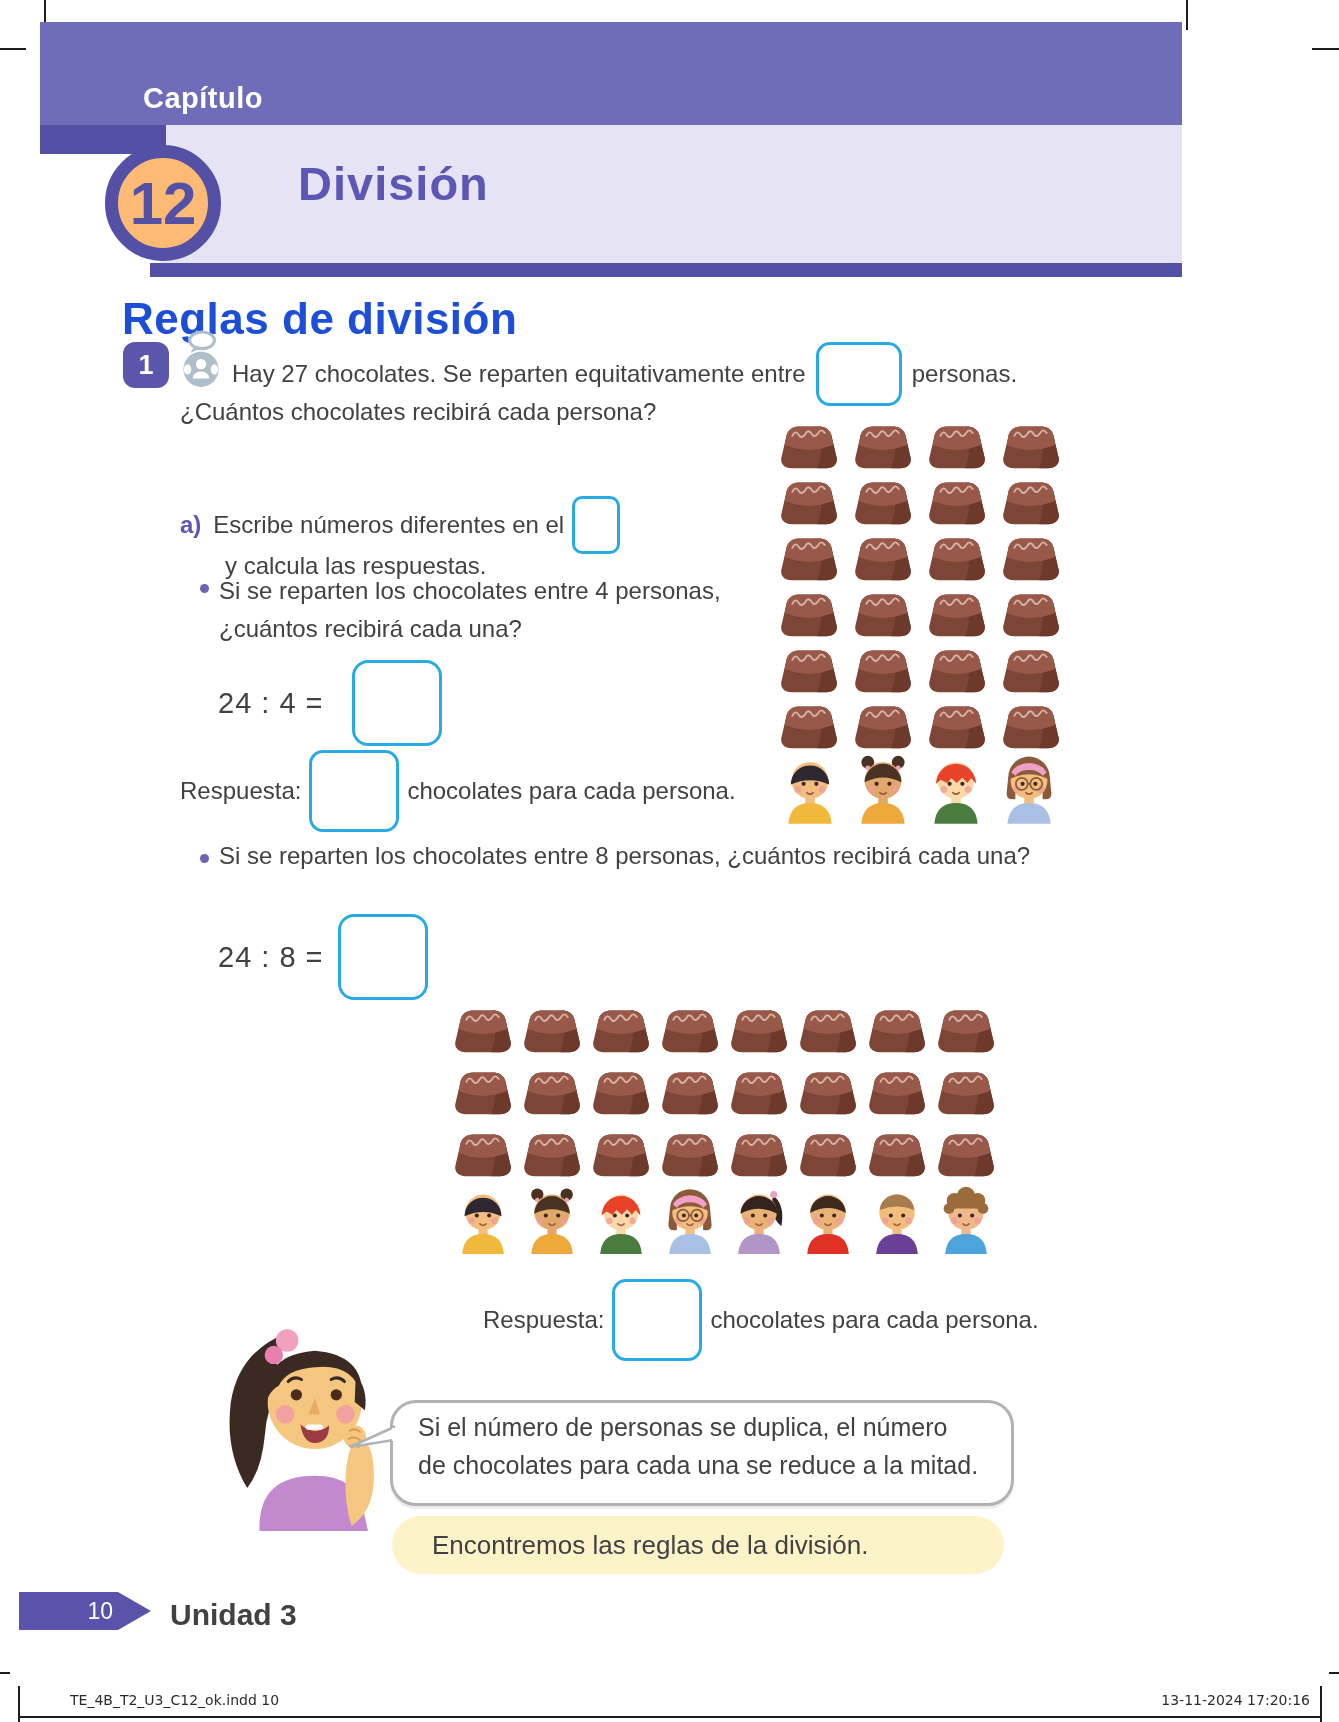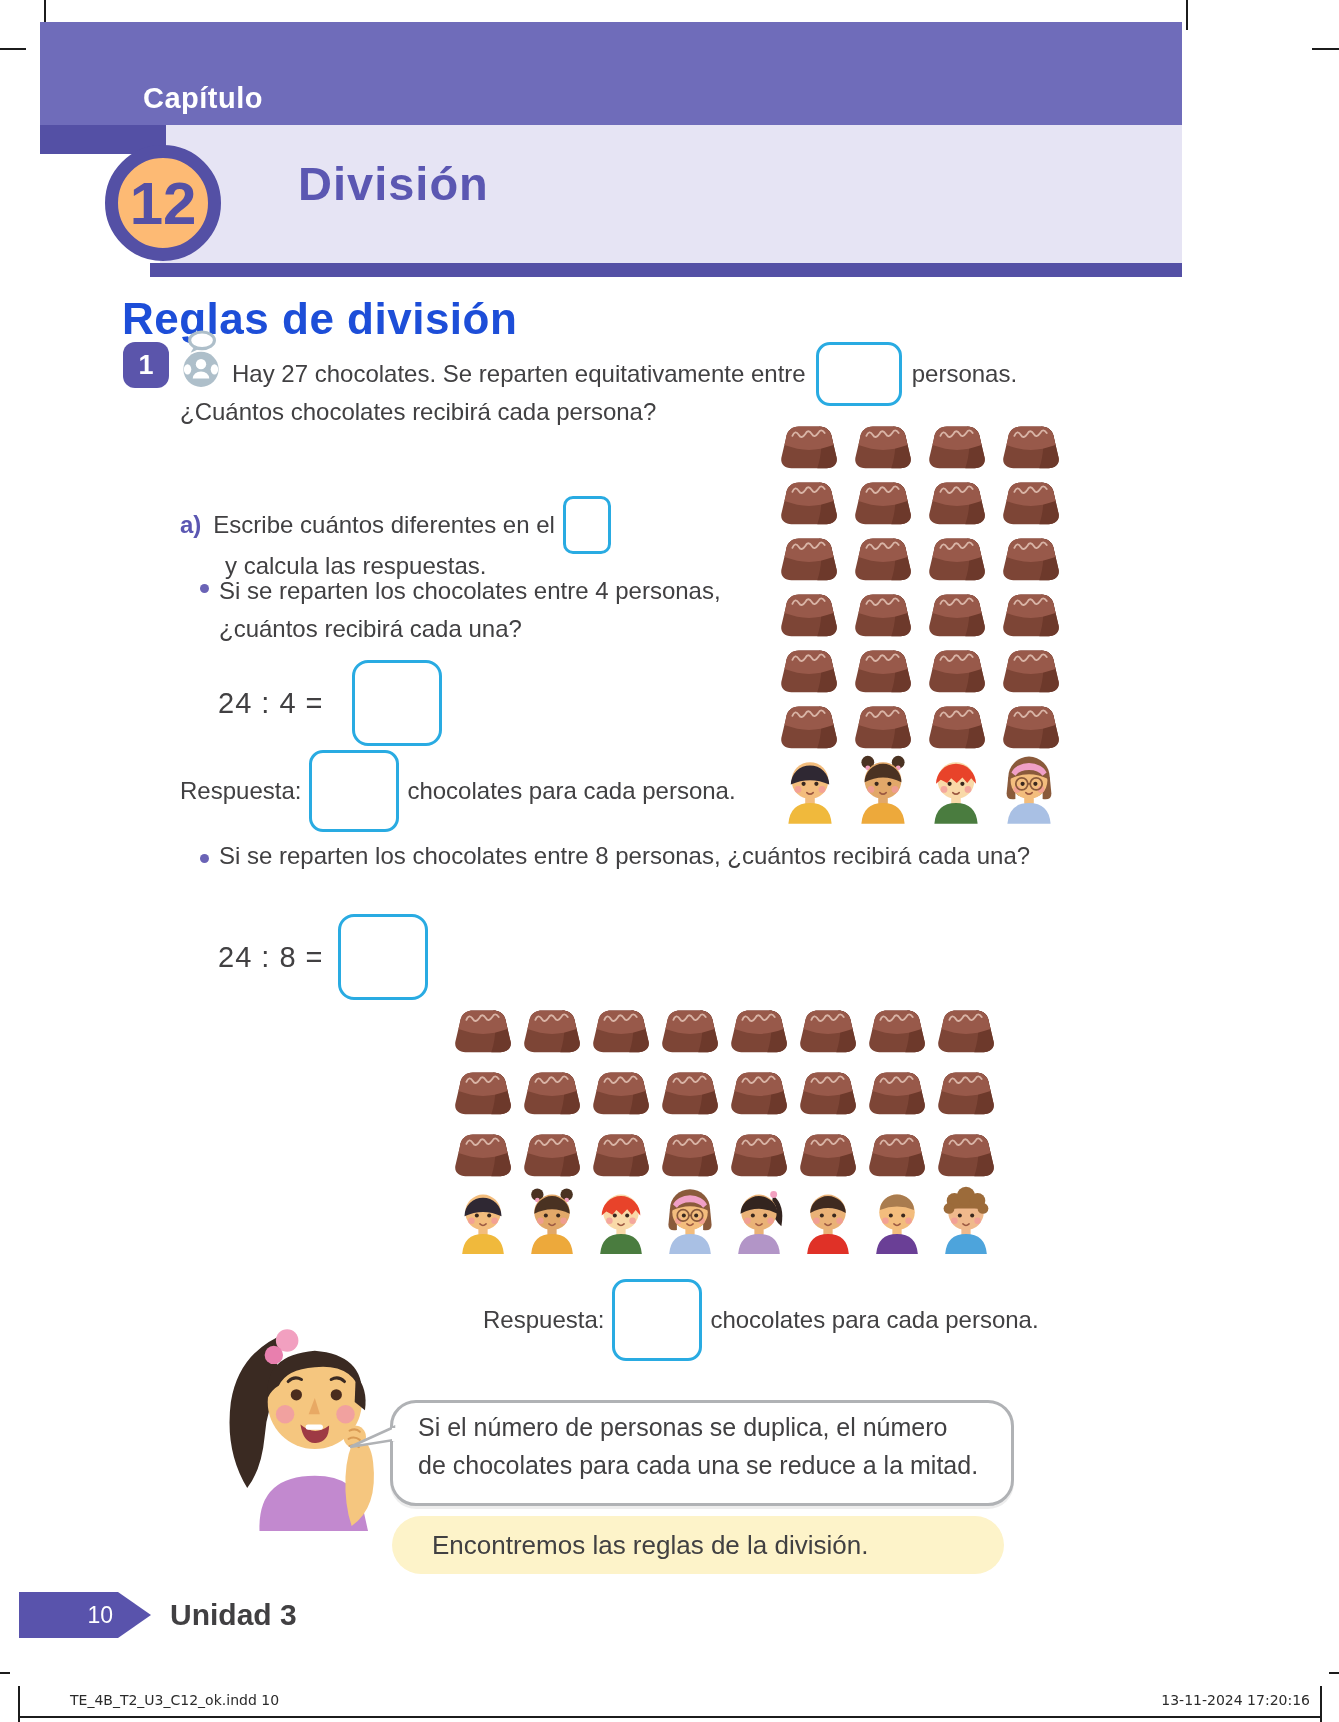--- a/index.html
+++ b/index.html
@@ -40,21 +40,21 @@
   .kids-top{left:778px;top:750px;gap:9px;}
   .kids-bottom{left:452px;top:1183px;gap:7px;}
   
   .bubble{left:390px;top:1400px;width:618px;height:100px;background:#fff;border:3px solid #b0b2b5;
           border-radius:26px;box-shadow:0 3px 0 rgba(0,0,0,.07);z-index:2;}
   .bubble-text{left:418px;top:1408px;line-height:38px;font-size:25px;z-index:3;}
   .bubble-tail{left:348px;top:1424px;z-index:3;}
   .callout{left:392px;top:1516px;width:612px;height:58px;background:#fdf3c9;border-radius:29px;}
   .callout-text{left:432px;top:1530px;font-size:26px;}
   
-  .page-tab{left:19px;top:1592px;width:132px;height:46px;background:#5953ac;
+  .page-tab{left:19px;top:1592px;width:132px;height:38px;background:#5953ac;
             clip-path:polygon(0 0,75% 0,100% 50%,75% 100%,0 100%);
             display:flex;align-items:center;justify-content:flex-end;padding-right:38px;box-sizing:border-box;}
   .page-tab span{color:#fff;font-size:23px;}
   .unit-label{left:170px;top:1598px;font-size:30px;font-weight:bold;}
   .print-txt{font-size:14px;color:#2b2b2b;font-family:"DejaVu Sans",sans-serif;}
 </style>
 </head>
 <body>
 
 <svg width="0" height="0" style="position:absolute" aria-hidden="true">
@@ -244,21 +244,21 @@
         <circle cx="55" cy="49" r="4.2" fill="#f29a9a" opacity="0.8"></circle>
     <path d="M36,53 q4,4 8,0" stroke="#9c5a42" stroke-width="2" fill="none" stroke-linecap="round"></path>
     <circle cx="31" cy="42" r="7.5" fill="none" stroke="#8a5a3b" stroke-width="2.2"></circle>
         <circle cx="49" cy="42" r="7.5" fill="none" stroke="#8a5a3b" stroke-width="2.2"></circle>
         <path d="M38.5,42 h3" stroke="#8a5a3b" stroke-width="2.2"></path>
   </svg>
     </div>
 
   <div class="row" style="left:180px;top:496px;gap:8px">
     <span class="txt alabel">a)</span>
-    <span class="txt">Escribe cuántos diferentes en el</span>
+    <span class="txt">Escribe números diferentes en el</span>
     <div class="cyanbox bx-a"></div>
   </div>
   <div class="abs txt" style="left:225px;top:552px">y calcula las respuestas.</div>
 
   <div class="dot" style="left:200px;top:584px"></div>
   <div class="abs txt lines" style="left:219px;top:572px;width:600px">
     <div>Si se reparten los chocolates entre 4 personas,</div>
     <div>¿cuántos recibirá cada una?</div>
   </div>
 

